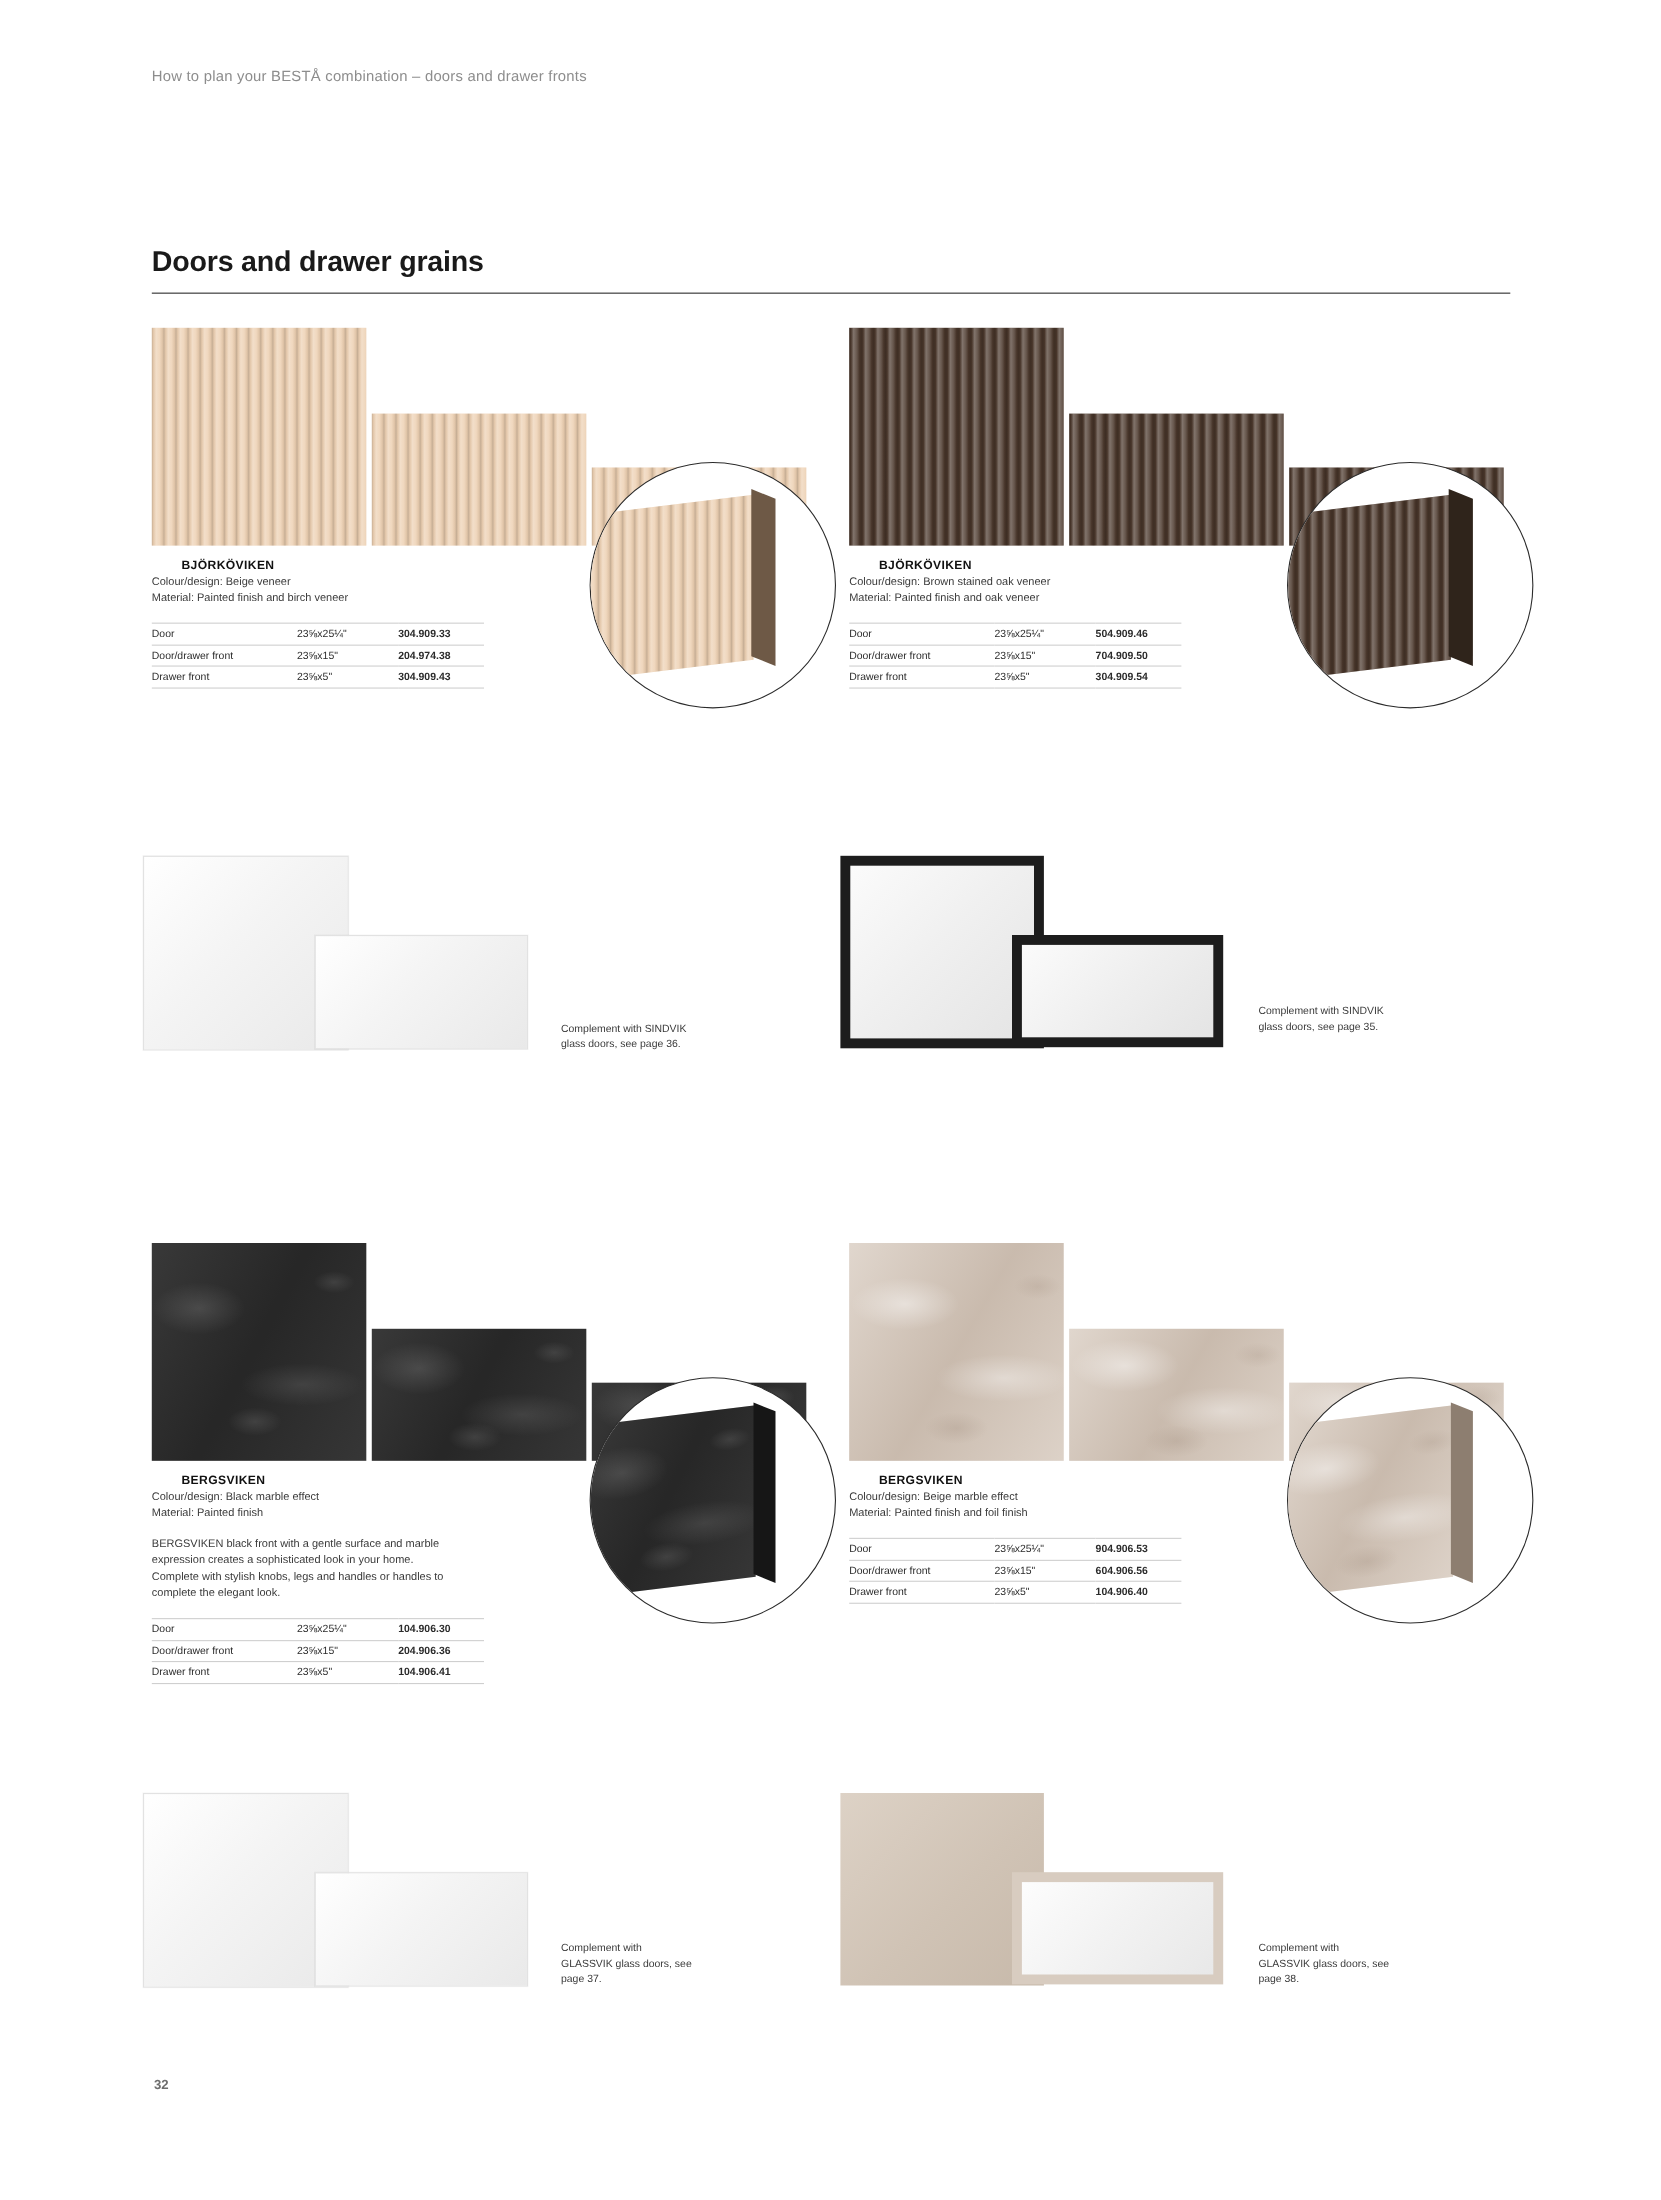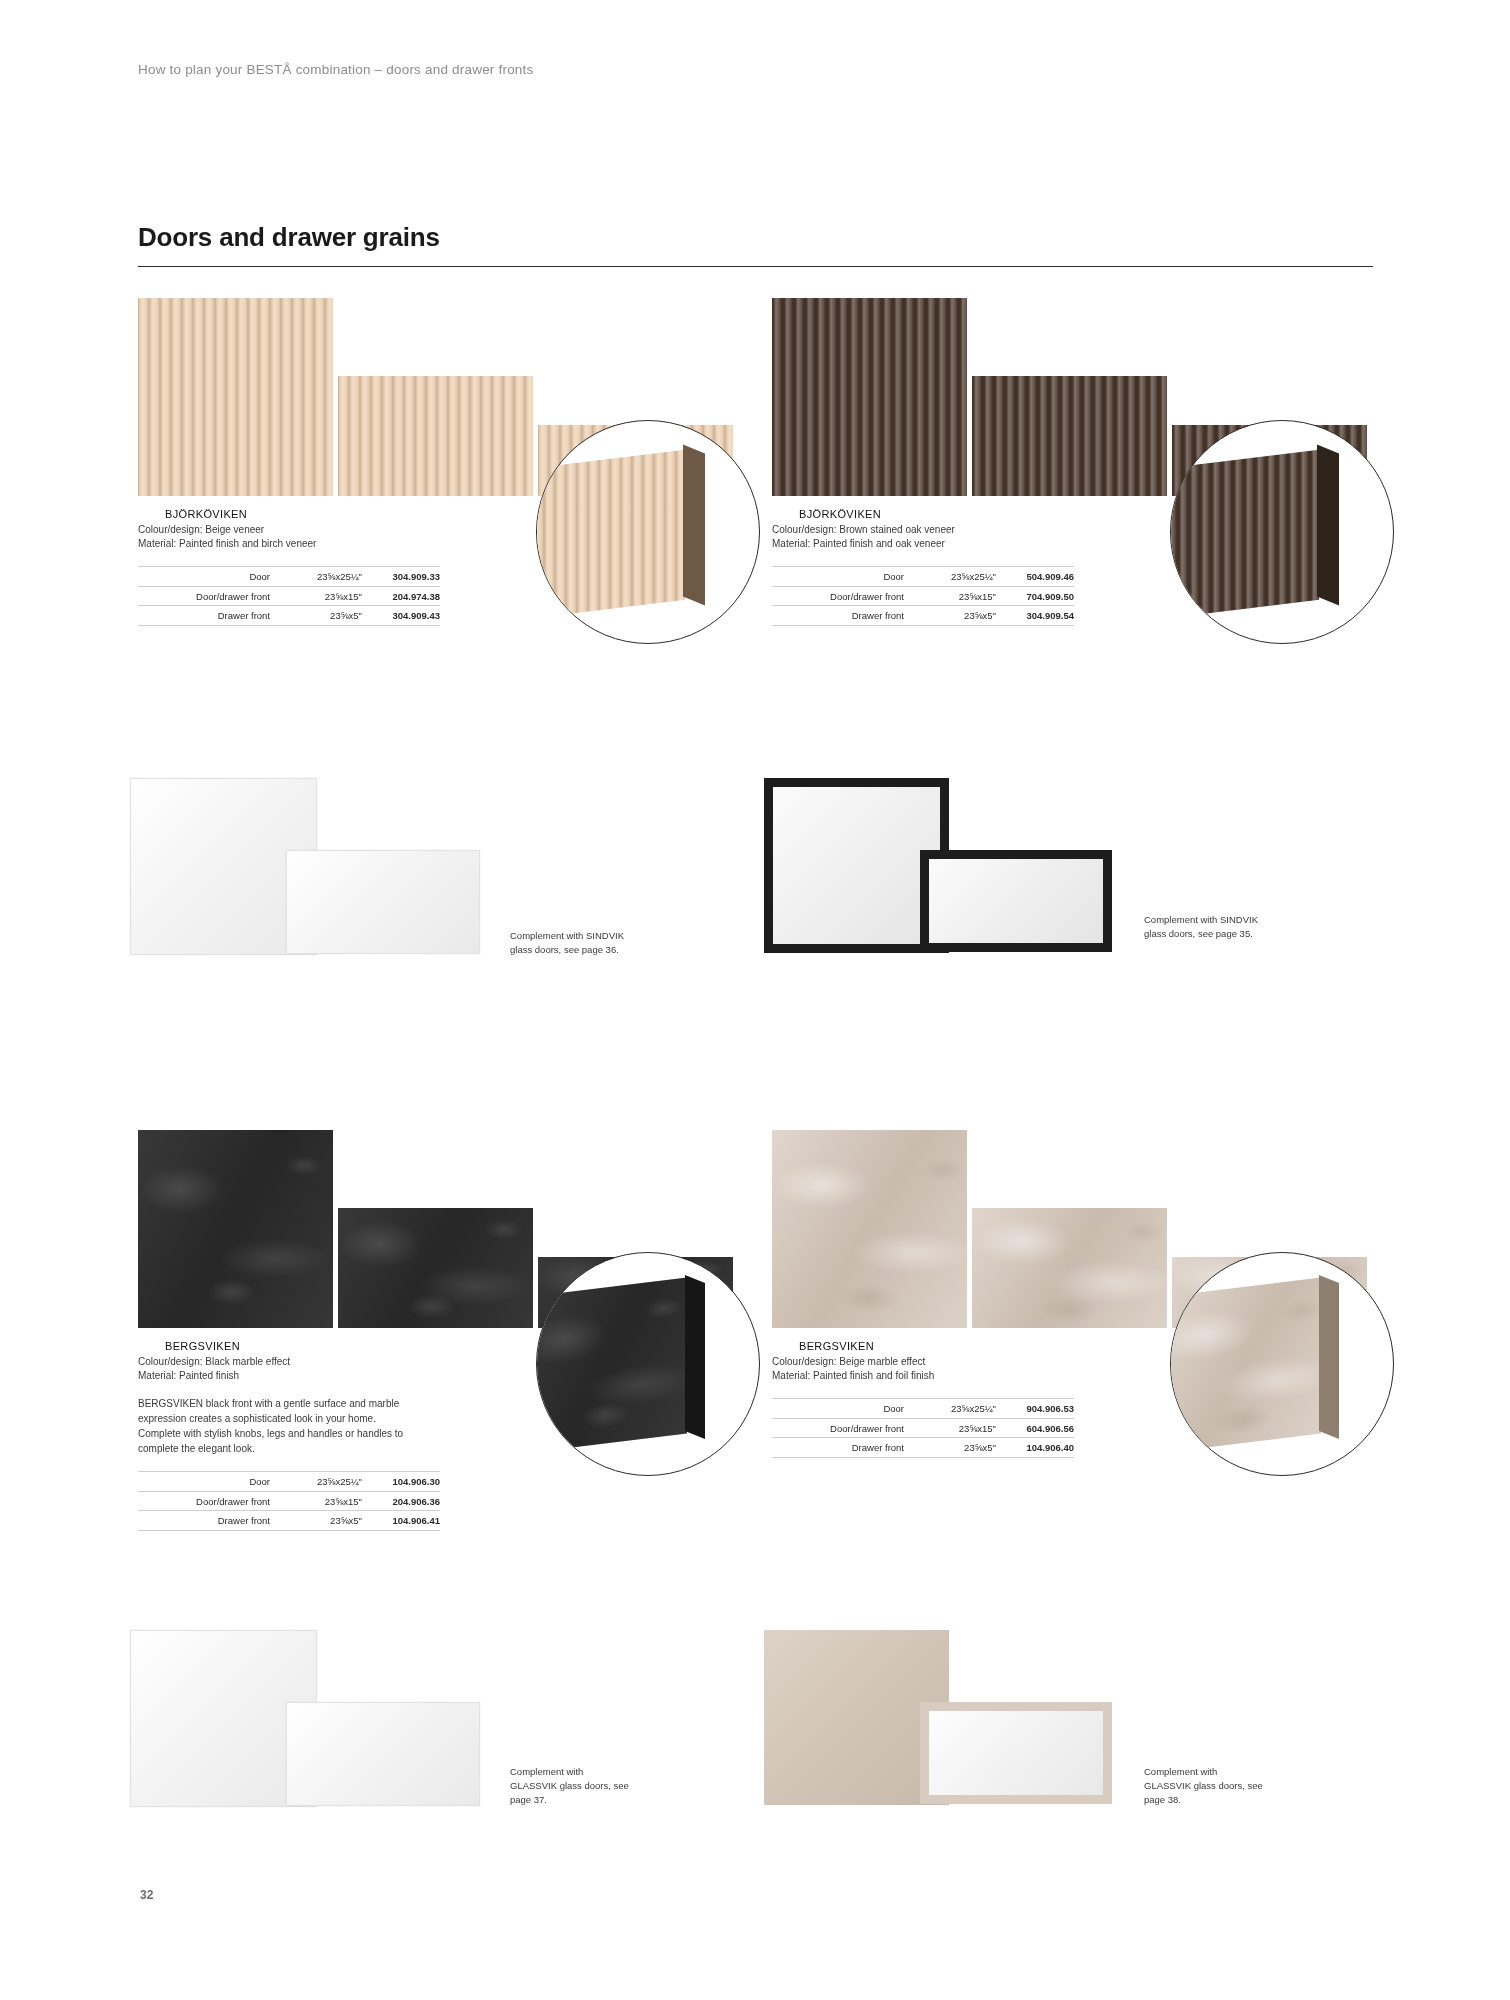--- a/index.html
+++ b/index.html
@@ -74,26 +74,26 @@
   .detail-circle{
     position:absolute;border-radius:50%;
     border:1px solid #2b2b2b;
     overflow:hidden;background:#ffffff;
   }
   .detail-inner{position:absolute;inset:0;}
   .dc-face{position:absolute;}
   .dc-edge{position:absolute;}
 
   
-  .prod-name{font-size:11px;font-weight:normal;letter-spacing:.35px;color:#111;padding-left:27px;}
+  .prod-name{font-size:11px;font-weight:bold;letter-spacing:.35px;color:#111;padding-left:27px;}
   .prod-sub{font-size:10px;color:#3a3a3a;line-height:1.42;margin-top:3px;}
   .prod-desc{font-size:10px;color:#3a3a3a;line-height:1.5;margin-top:13px;width:268px;}
 
   
-  .art-table{margin-top:15px;width:302px;border-collapse:collapse;text-align:right;}
+  .art-table{margin-top:15px;width:302px;border-collapse:collapse;}
   .art-table td{
     font-size:9.5px;color:#2b2b2b;
     padding:4px 0 3.5px 0;
     border-bottom:1px solid #cfcfcf;
     white-space:nowrap;
   }
   .art-table tr:first-child td{border-top:1px solid #cfcfcf;}
   .c-name{width:132px;}
   .c-dim{width:92px;}
   .c-art{width:78px;font-weight:bold;}

